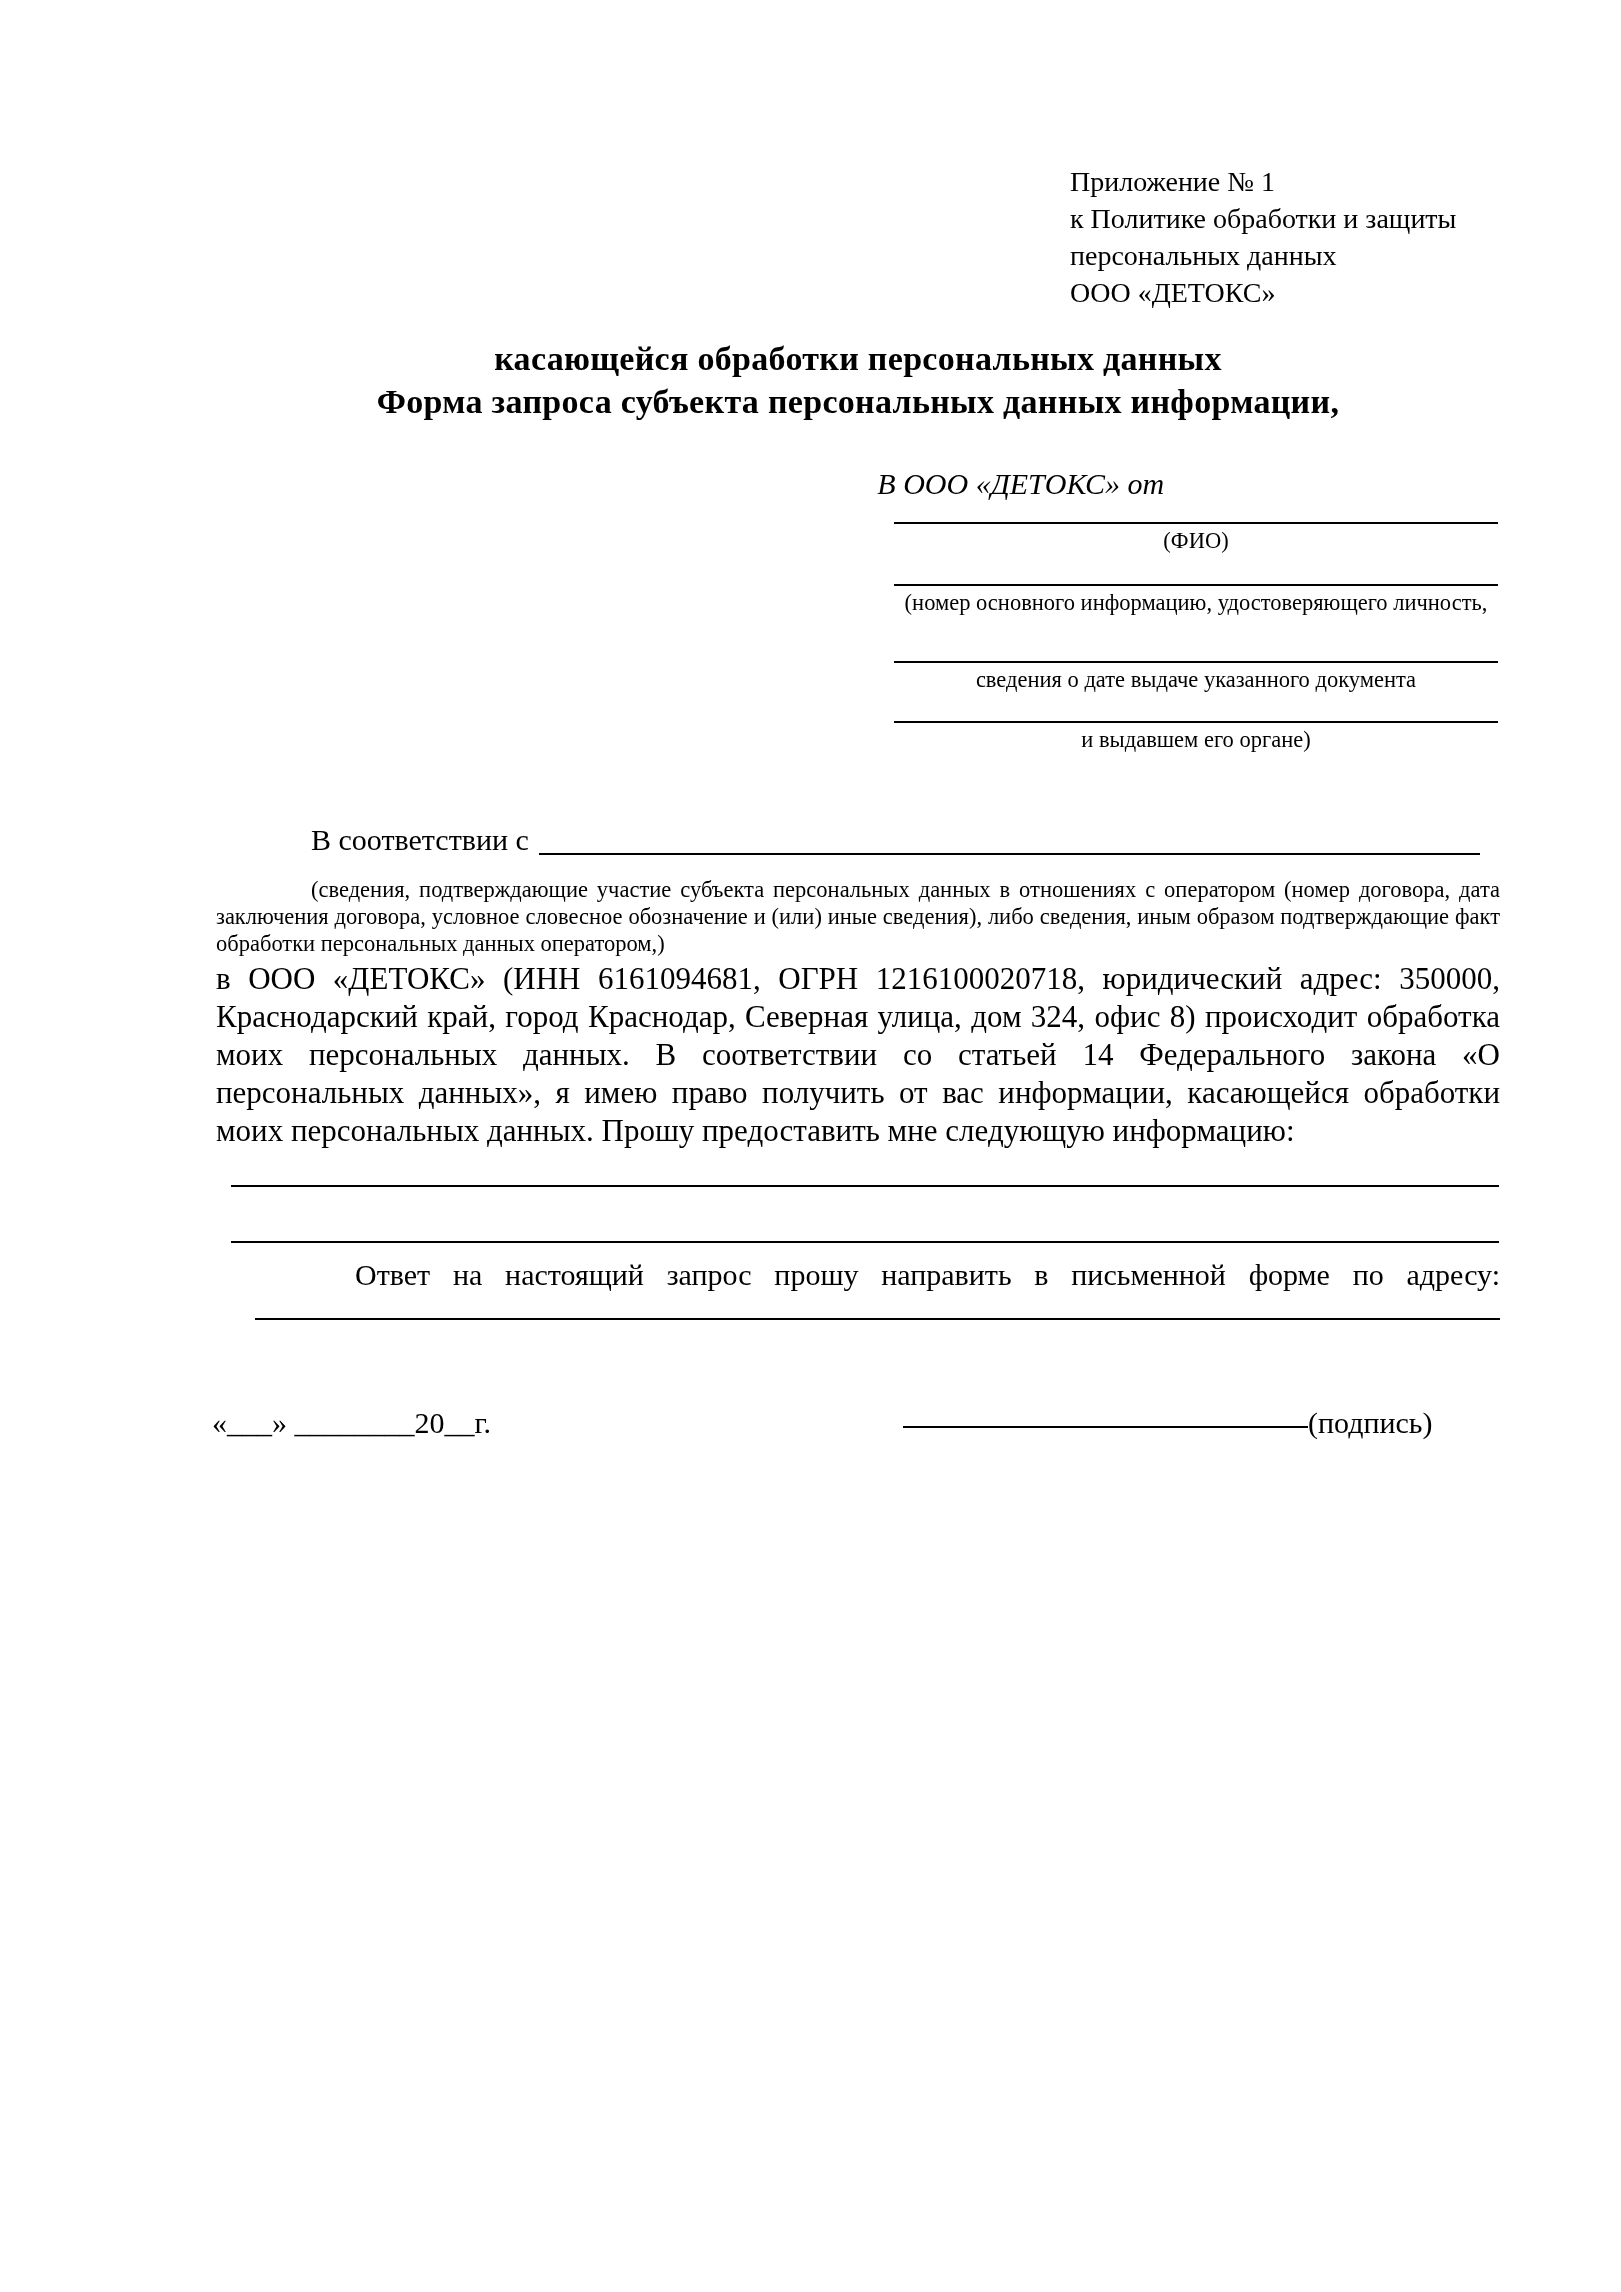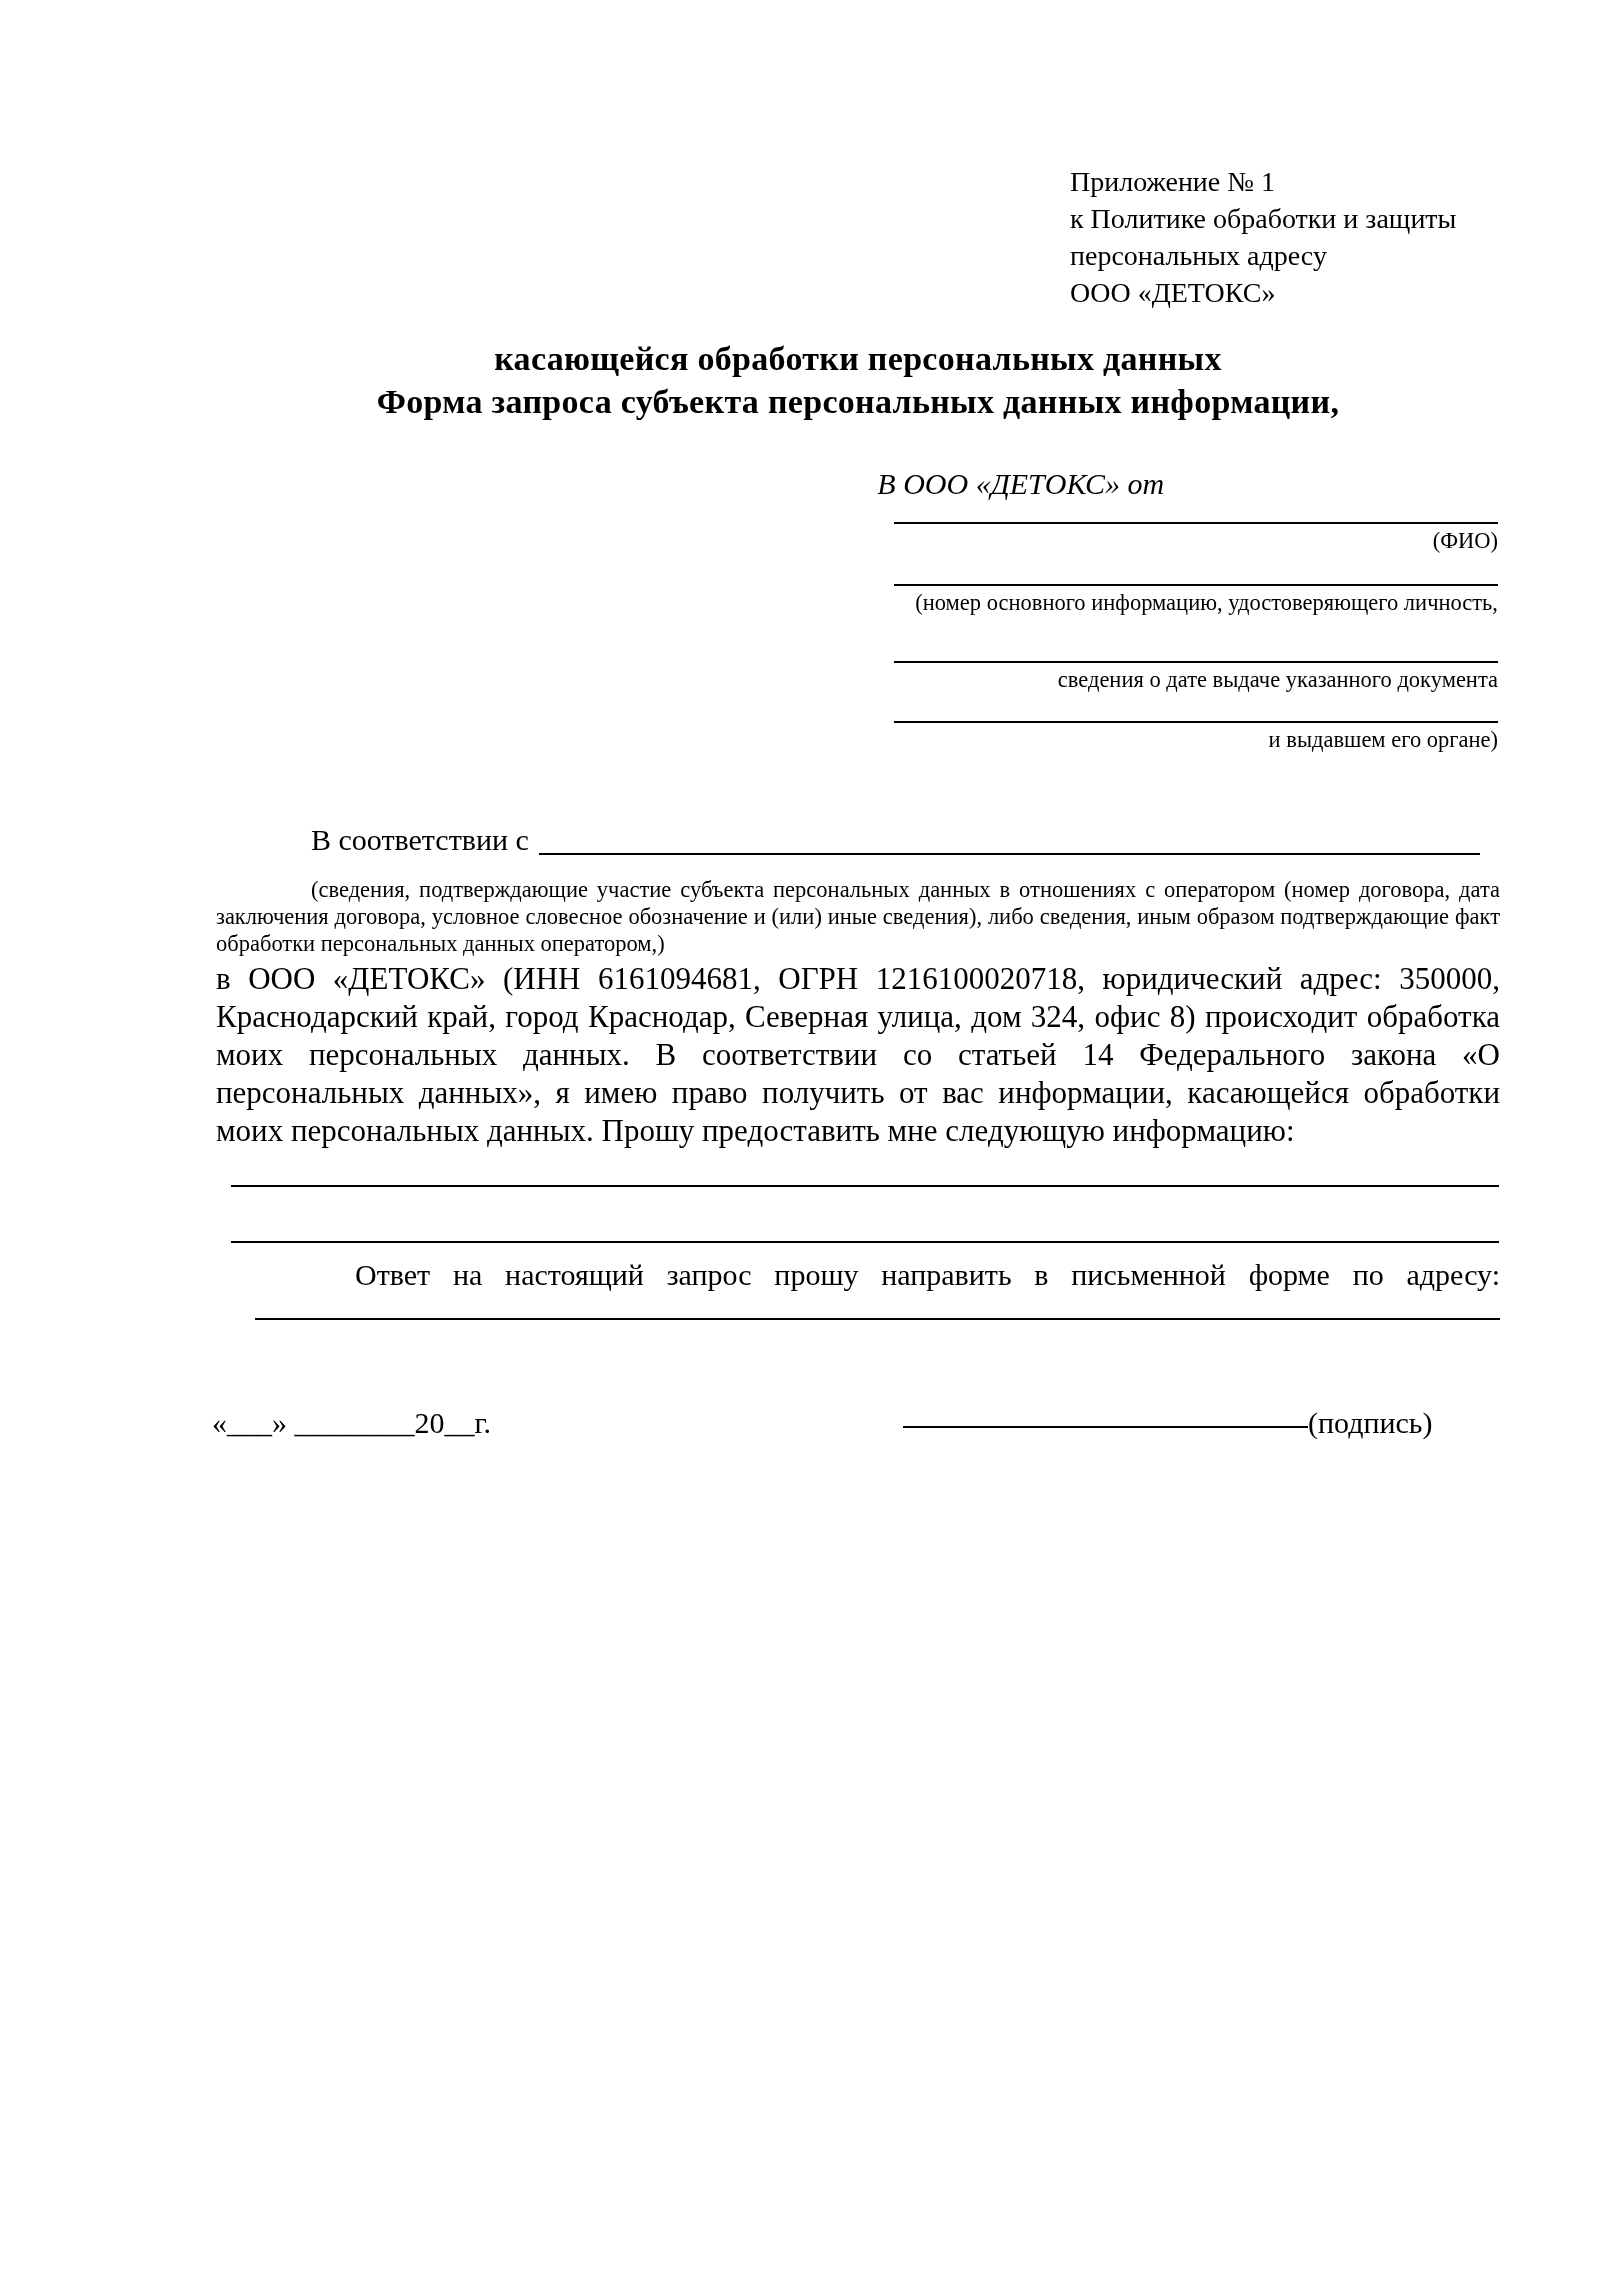--- a/index.html
+++ b/index.html
@@ -17,21 +17,21 @@
   
   .title {
     position:absolute; left:216px; top:337px; width:1284px;
     text-align:center; font-weight:bold; font-size:34px; line-height:43px;
     letter-spacing:0.3px;
   }
   
   .addressee { position:absolute; left:894px; top:467px; width:604px; height:304px; }
   .to-line { position:absolute; left:-16.7px; top:0; font-size:30px; white-space:nowrap;font-style:italic; }
   .ad-rule { position:absolute; left:0; width:604px; height:0; border-bottom:2.9px solid #000; }
-  .ad-cap { position:absolute; left:0; width:604px; text-align:right; font-size:22.5px; line-height:25.5px; white-space:nowrap; }
+  .ad-cap { position:absolute; left:0; width:604px; text-align:center; font-size:22.5px; line-height:25.5px; white-space:nowrap; }
   .ad-rule.r1 { top:55px; }  .ad-cap.c1 { top:61px; }
   .ad-rule.r2 { top:117px; } .ad-cap.c2 { top:123px; }
   .ad-rule.r3 { top:194px; } .ad-cap.c3 { top:200px; }
   .ad-rule.r4 { top:254px; } .ad-cap.c4 { top:260px; }
   
   .zapros {
     position:absolute; left:216px; top:808px; width:1284px; padding-left:29px;
     text-align:center; font-size:32px; letter-spacing:1px;
   }
   
@@ -73,21 +73,21 @@
   .sign-cap  { position:absolute; left:1308px; top:1406px; font-size:30px; white-space:nowrap; }
 </style>
 </head>
 <body>
 
 <div class="page">
 
   <div class="annex">
     <div>Приложение № 1</div>
     <div>к Политике обработки и защиты</div>
-    <div>персональных адресу</div>
+    <div>персональных данных</div>
     <div>ООО «ДЕТОКС»</div>
   </div>
 
   <div class="title">
     <div>касающейся обработки персональных данных</div>
     <div>Форма запроса субъекта персональных данных информации,</div>
   </div>
 
   <div class="addressee">
     <div class="to-line">В ООО «ДЕТОКС» от</div>

